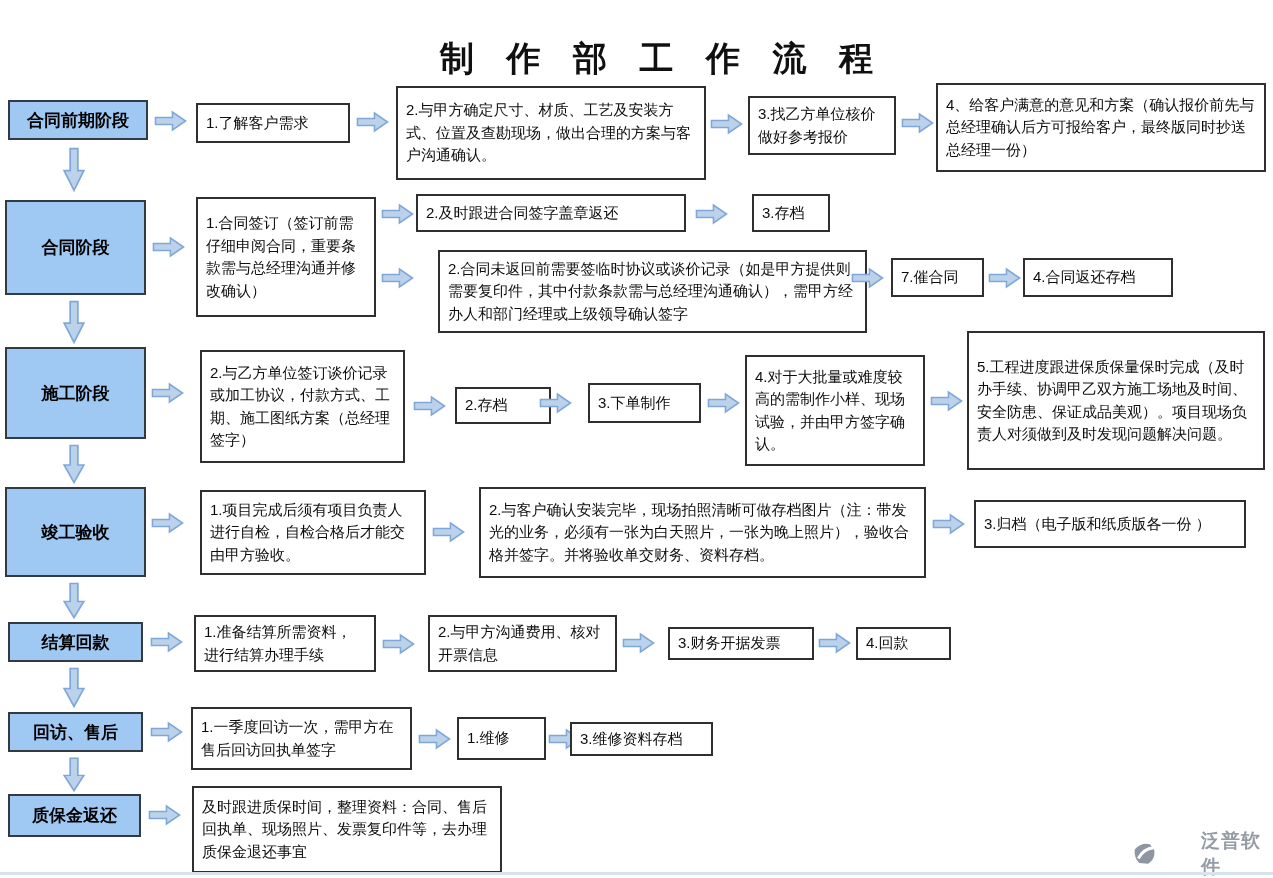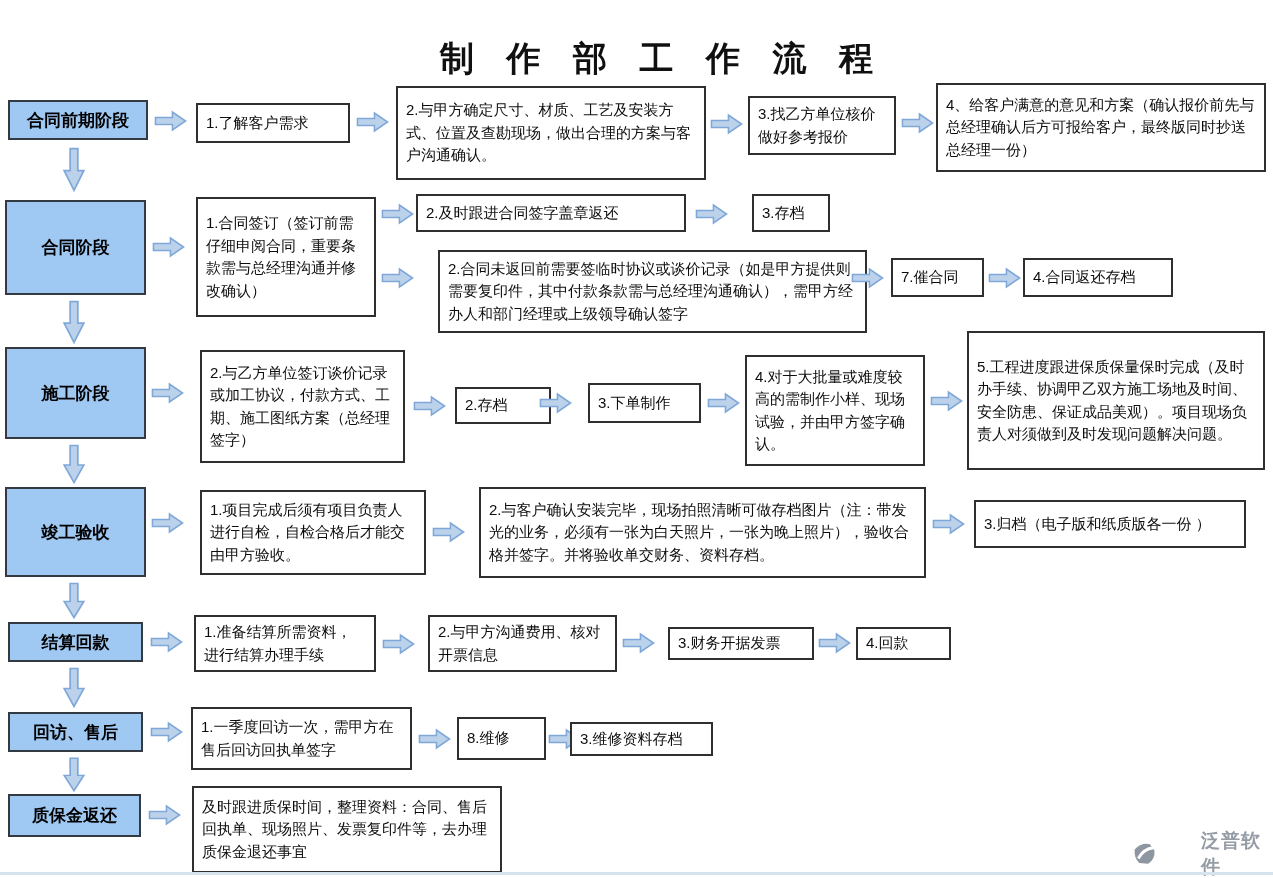--- a/index.html
+++ b/index.html
@@ -178,21 +178,21 @@
     </svg>
   <div class="bx" style="left:856px;top:627px;width:95px;height:33px">4.回款</div>
 
   <svg class="arr" style="left:150px;top:721px" width="33" height="22">
       <use href="#arr-r"></use>
     </svg>
   <div class="bx" style="left:191px;top:707px;width:221px;height:63px">1.一季度回访一次，需甲方在售后回访回执单签字</div>
   <svg class="arr" style="left:418px;top:728px" width="33" height="22">
       <use href="#arr-r"></use>
     </svg>
-  <div class="bx" style="left:457px;top:717px;width:89px;height:43px">8.维修</div>
+  <div class="bx" style="left:457px;top:717px;width:89px;height:43px">1.维修</div>
   <svg class="arr" style="left:548px;top:728px" width="33" height="22">
       <use href="#arr-r"></use>
     </svg>
   <div class="bx" style="left:570px;top:722px;width:143px;height:34px">3.维修资料存档</div>
 
   <svg class="arr" style="left:148px;top:804px" width="33" height="22">
       <use href="#arr-r"></use>
     </svg>
   <div class="bx" style="left:192px;top:786px;width:310px;height:87px">及时跟进质保时间，整理资料：合同、售后回执单、现场照片、发票复印件等，去办理质保金退还事宜</div>
 

